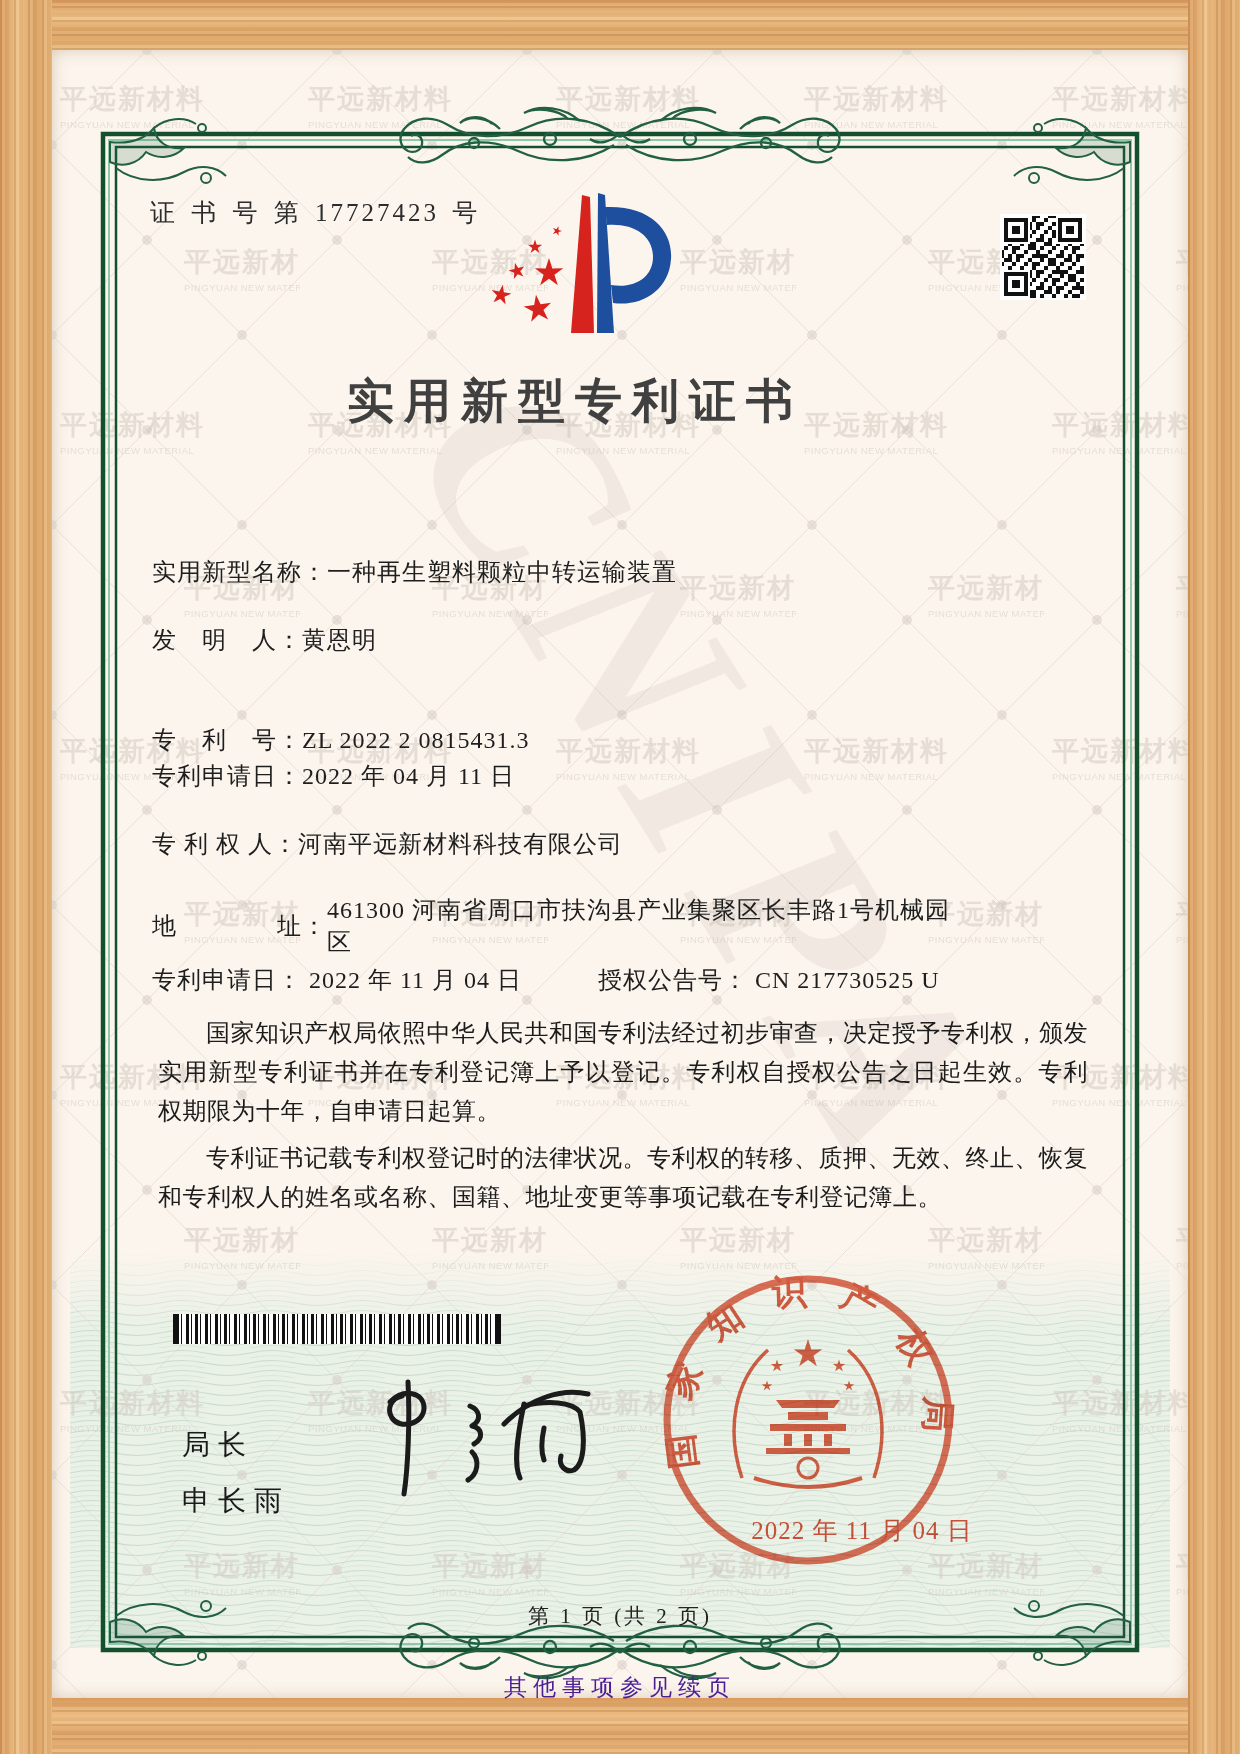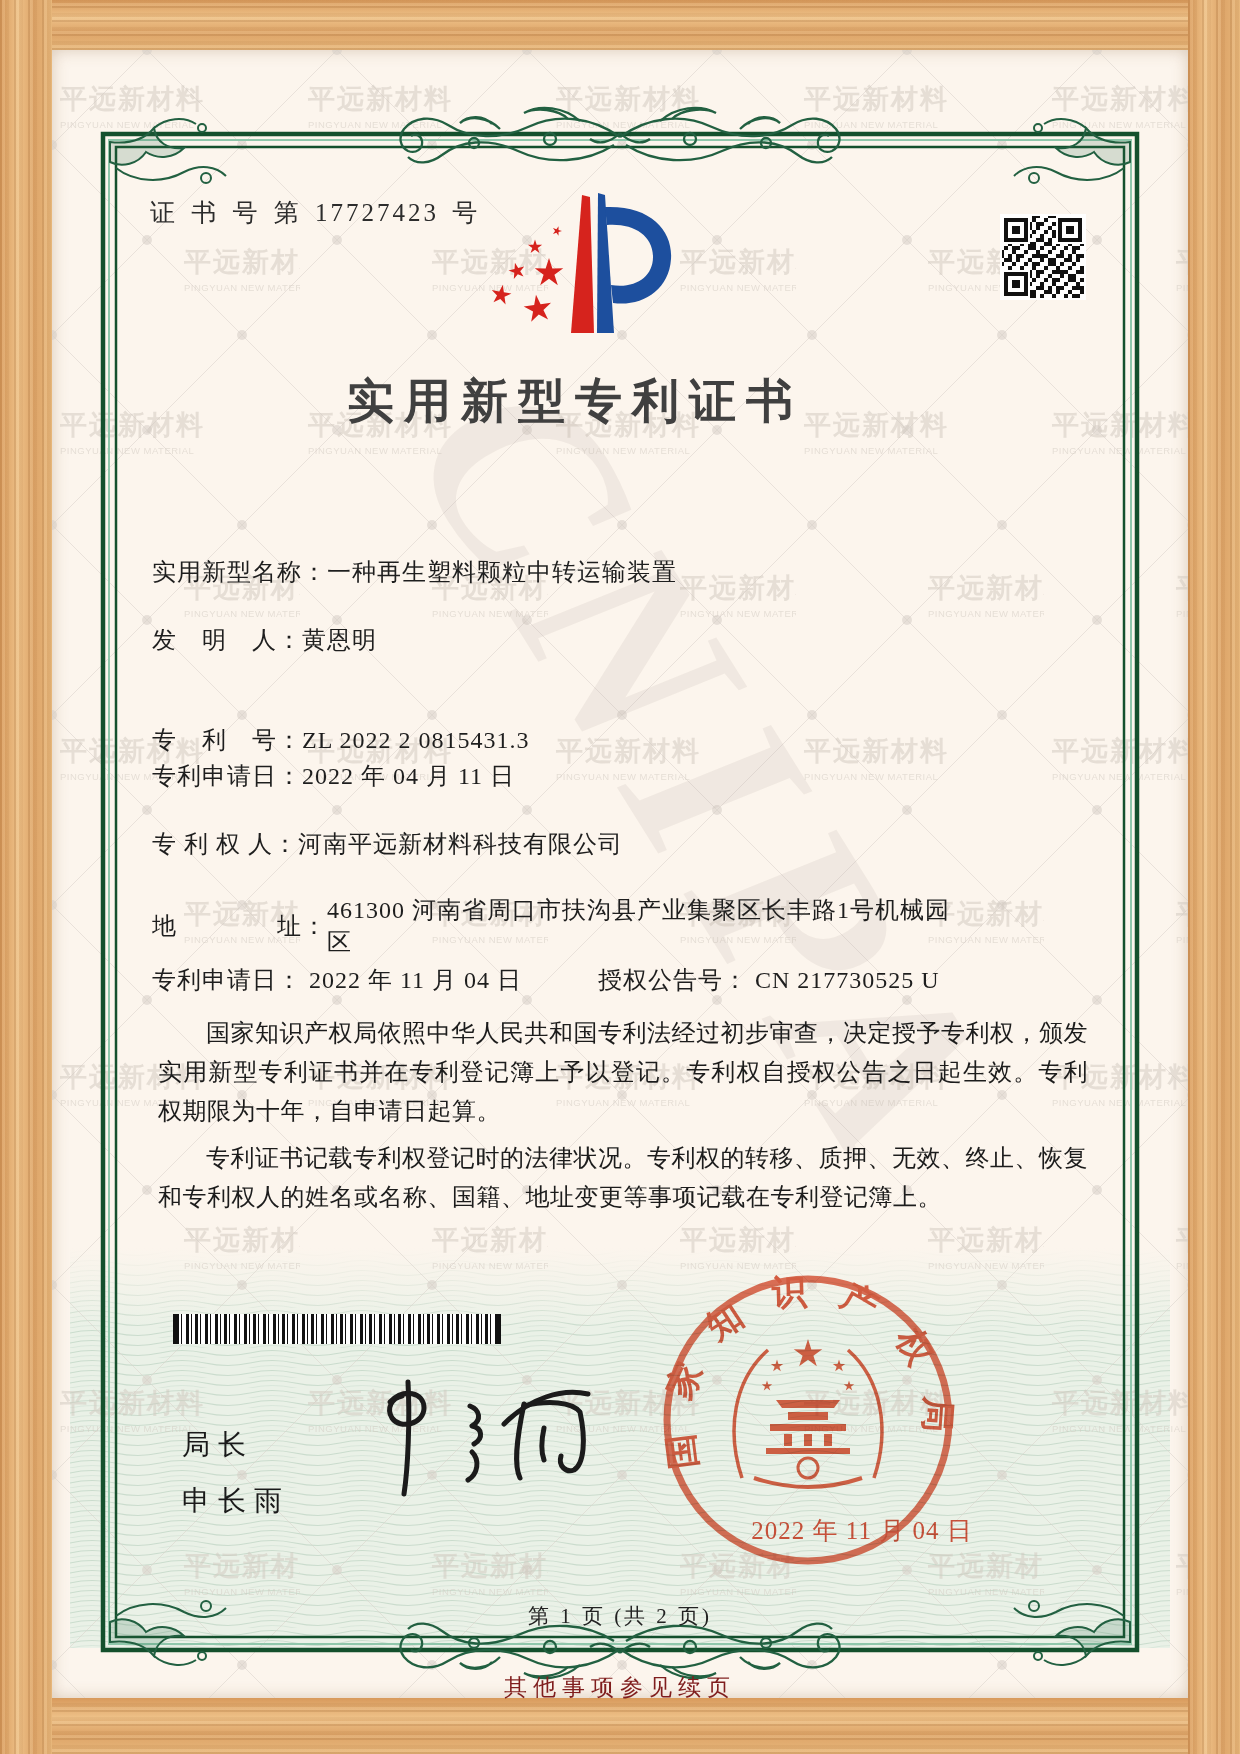--- a/index.html
+++ b/index.html
@@ -42,21 +42,21 @@
            letter-spacing:0.5px;color:#1c1c1c;}
   .barcode{left:173px;top:1314px;width:322px;height:30px;border-left:3px solid #111;border-right:3px solid #111;
      background:repeating-linear-gradient(90deg,
        #111 0 3px,#fff 3px 5px,#111 5px 6px,#fff 6px 10px,#111 10px 13px,#fff 13px 15px,
        #111 15px 16px,#fff 16px 19px,#111 19px 22px,#fff 22px 24px,#111 24px 25px,#fff 25px 29px);}
   .signer-title{left:182px;top:1426px;font-size:28px;letter-spacing:8px;color:#1a1a1a;
      font-family:"Liberation Sans","DejaVu Sans",sans-serif;}
   .signer-name{left:182px;top:1482px;font-size:28px;letter-spacing:8px;color:#1a1a1a;
      font-family:"Liberation Sans","DejaVu Sans",sans-serif;}
   .page-footer{left:0;top:1602px;width:1240px;text-align:center;font-size:21px;letter-spacing:3px;color:#222;}
-  .cont-note{left:0;top:1672px;width:1240px;text-align:center;font-size:23px;letter-spacing:6px;color:#7f1d1d;font-family:Liberation Serif, serif;}
+  .cont-note{left:0;top:1672px;width:1240px;text-align:center;font-size:23px;letter-spacing:6px;color:#4c1d95;font-family:Liberation Serif, serif;}
   .seal-svg{position:absolute;left:650px;top:1262px;mix-blend-mode:multiply;opacity:.9;}
   .sig-svg{position:absolute;left:352px;top:1372px;}
   .logo-svg{position:absolute;left:455px;top:185px;}
   .qr-svg{position:absolute;left:1000px;top:214px;}
 </style>
 </head>
 <body>
 
 <div class="page">
 

